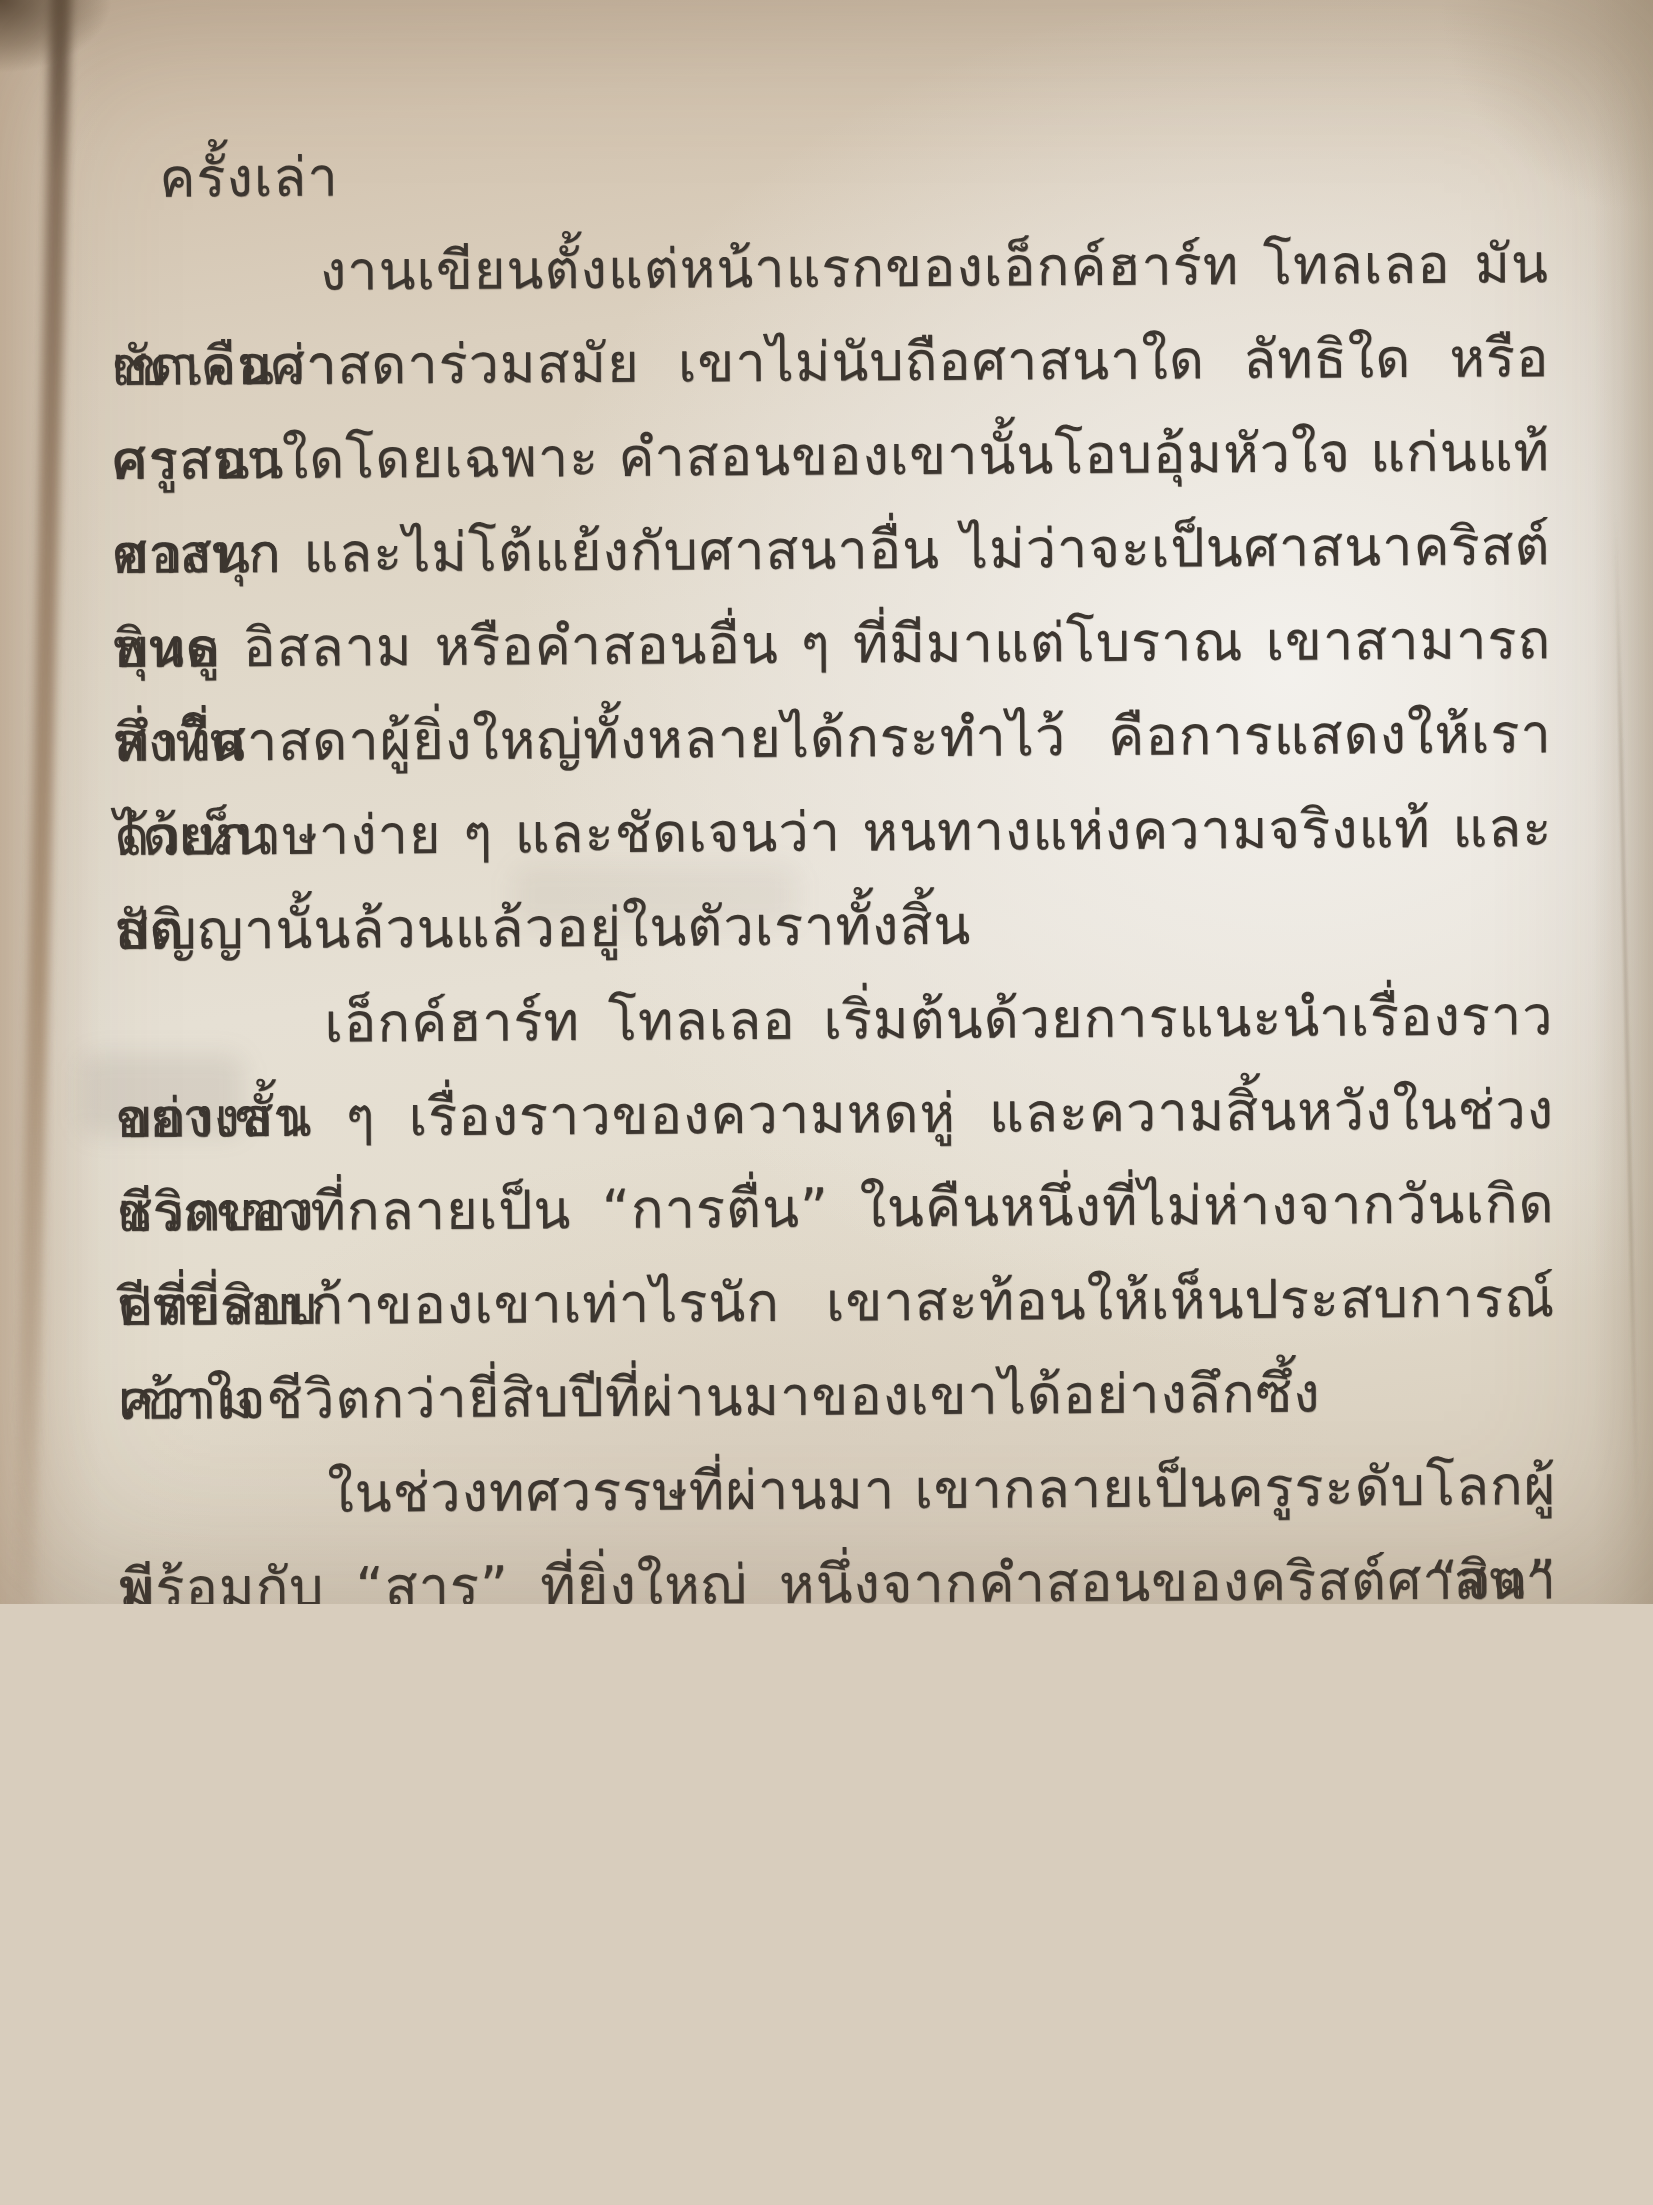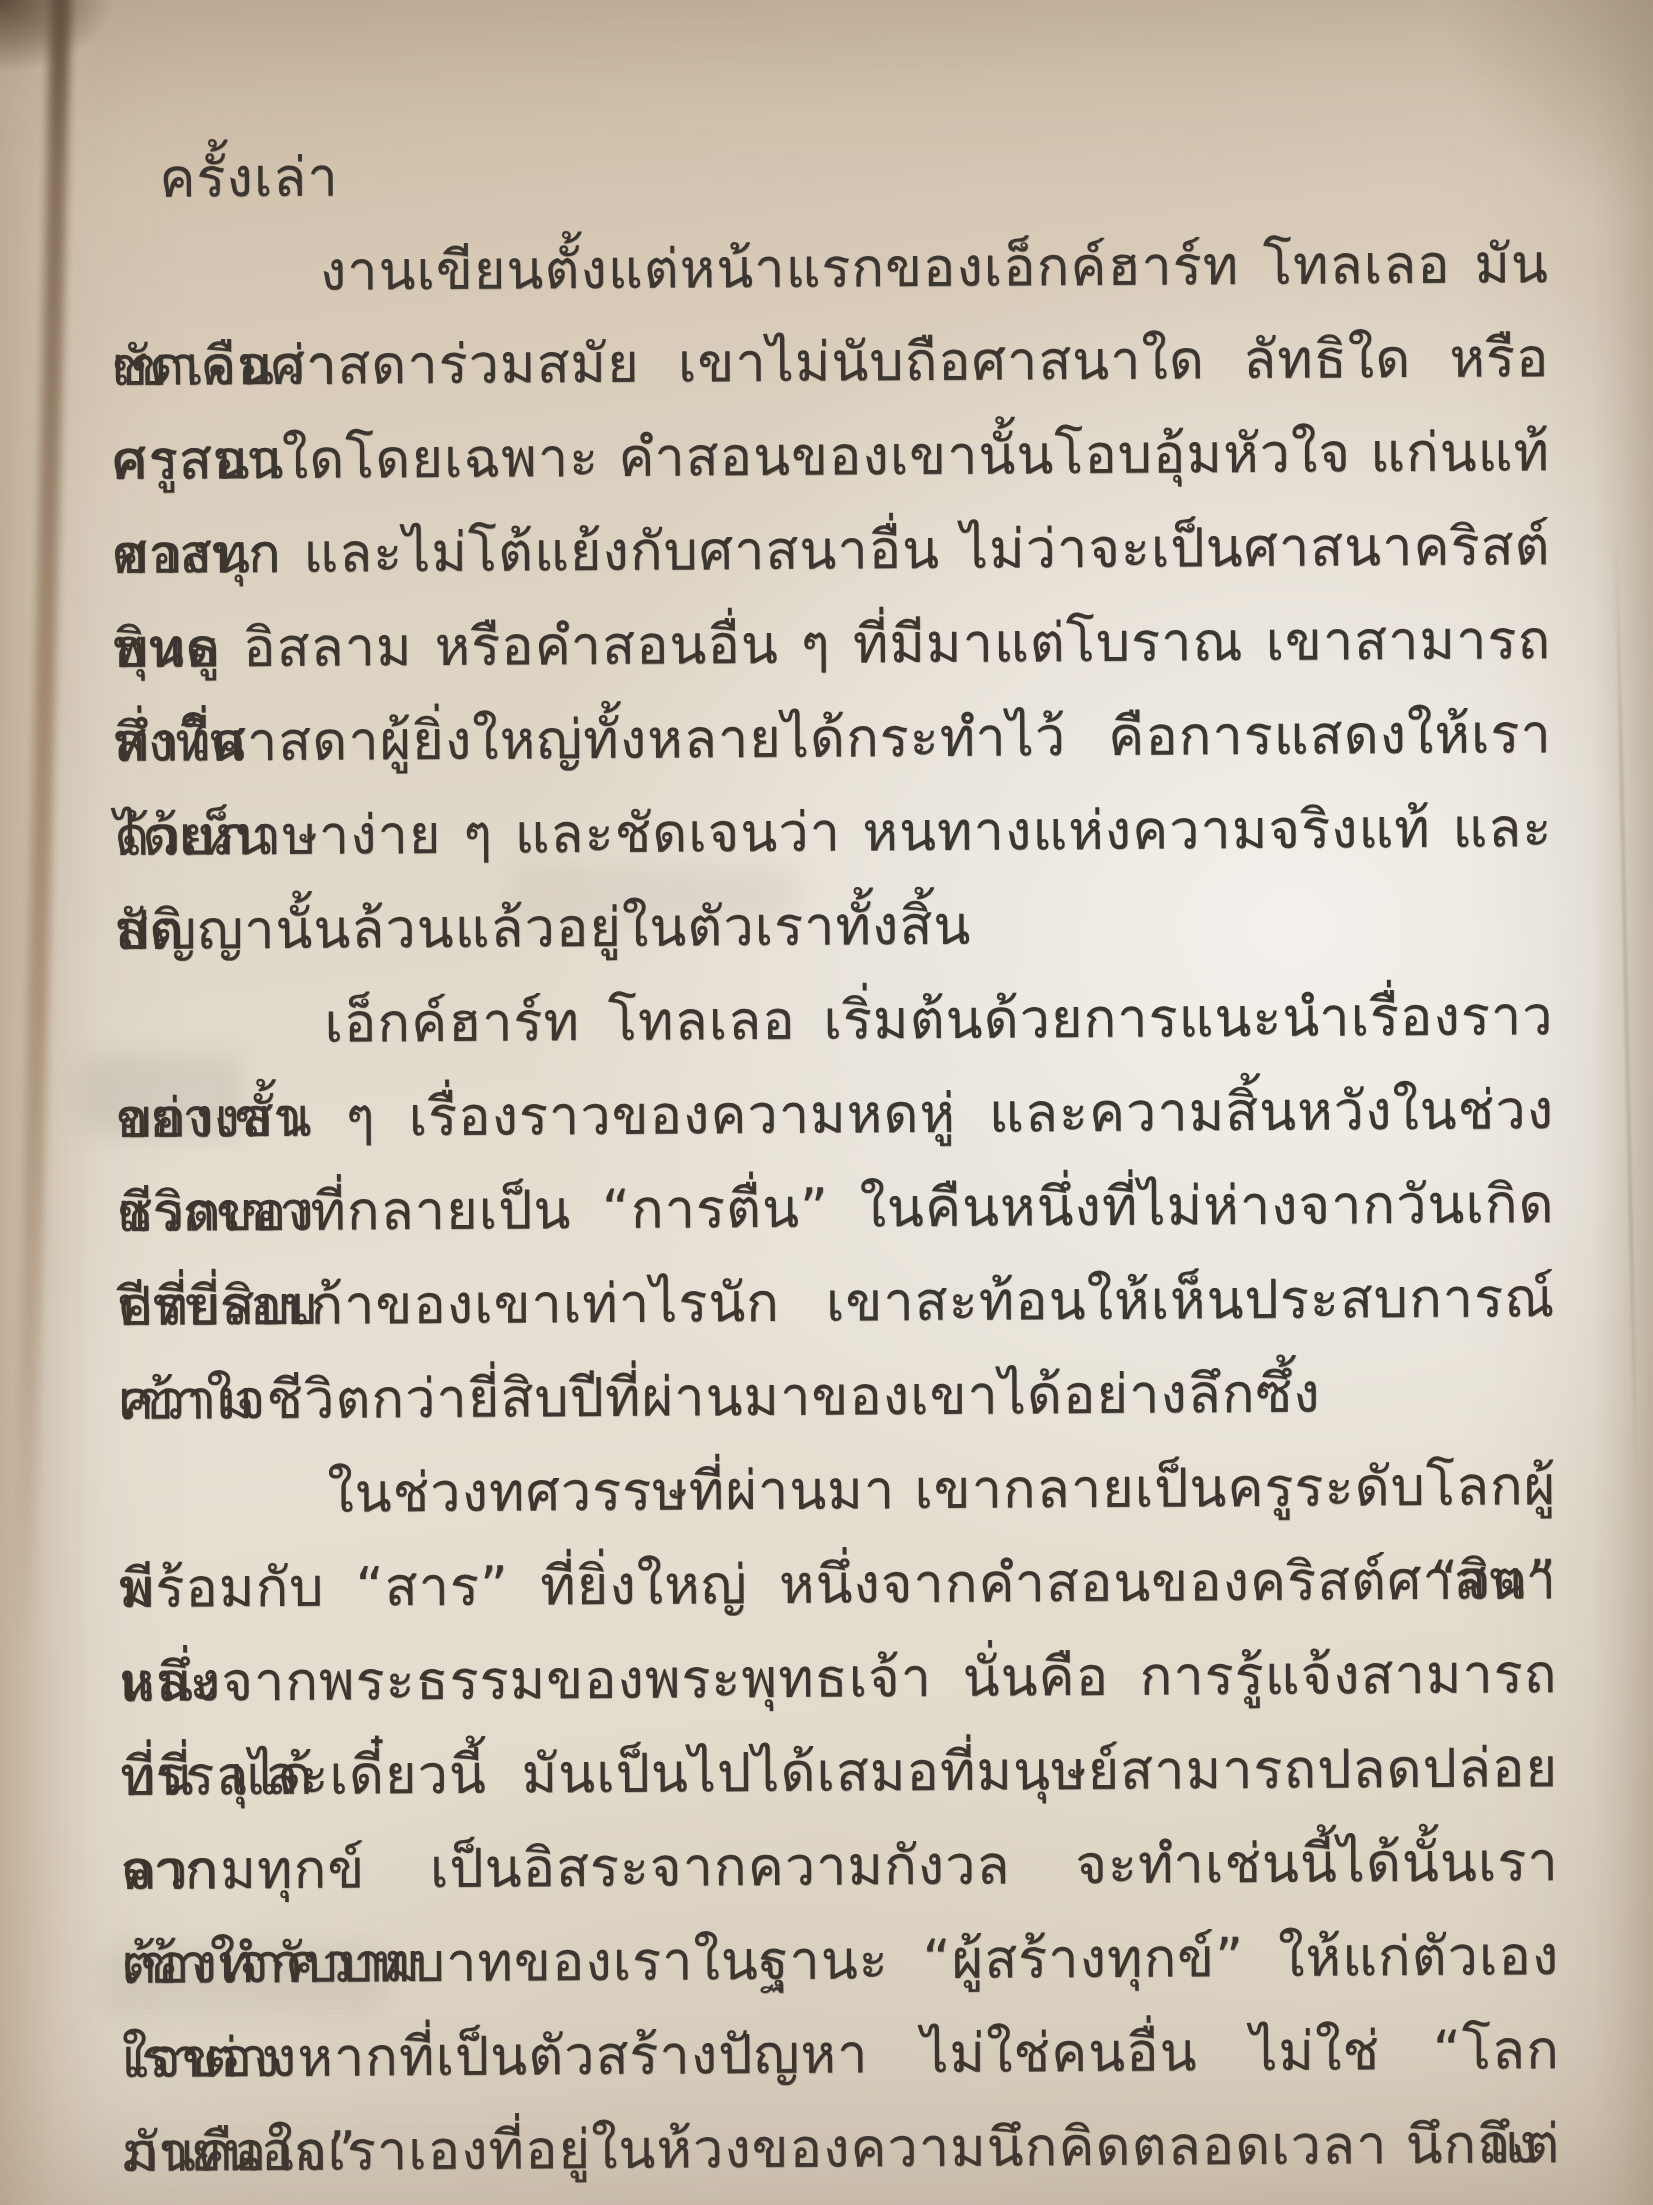--- a/index.html
+++ b/index.html
@@ -4,21 +4,21 @@
 <style>
   html, body { margin: 0; padding: 0; }
   body {
     width: 1654px; height: 2205px;
     overflow: hidden;
     font-family: "DejaVu Sans", sans-serif;
     background: #d8cdbd;
   }
   .photo {
     position: relative;
-    width: 1654px; height: 2205px;
+    width: 1654px; height: 1604px;
     overflow: hidden;
   }
   
   .paper {
     position: absolute; inset: 0;
     background:
       radial-gradient(1081px 946px at 78% 42%, rgba(244,242,238,0.95) 0%, rgba(238,234,228,0.55) 45%, rgba(238,234,228,0) 72%),
       radial-gradient(946px 608px at 45% 96%, rgba(215,204,188,0.8) 0%, rgba(215,204,188,0) 65%),
       linear-gradient(173deg, #c9b6a0 0%, #d3c4b0 9%, #dbd0bf 22%, #e0d8c9 38%, #e6e0d4 58%, #e3dccd 76%, #d9cfbe 92%, #d2c6b3 100%);
   }

